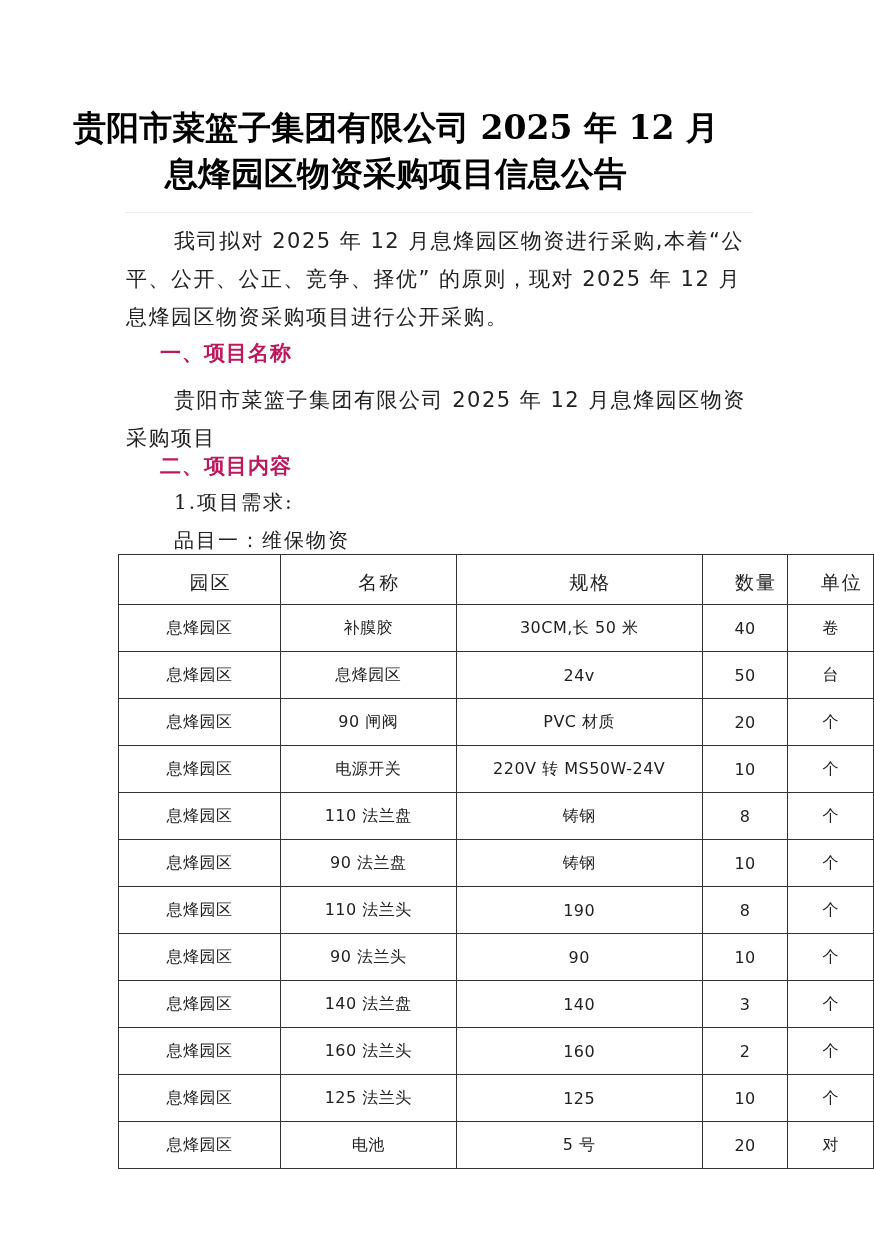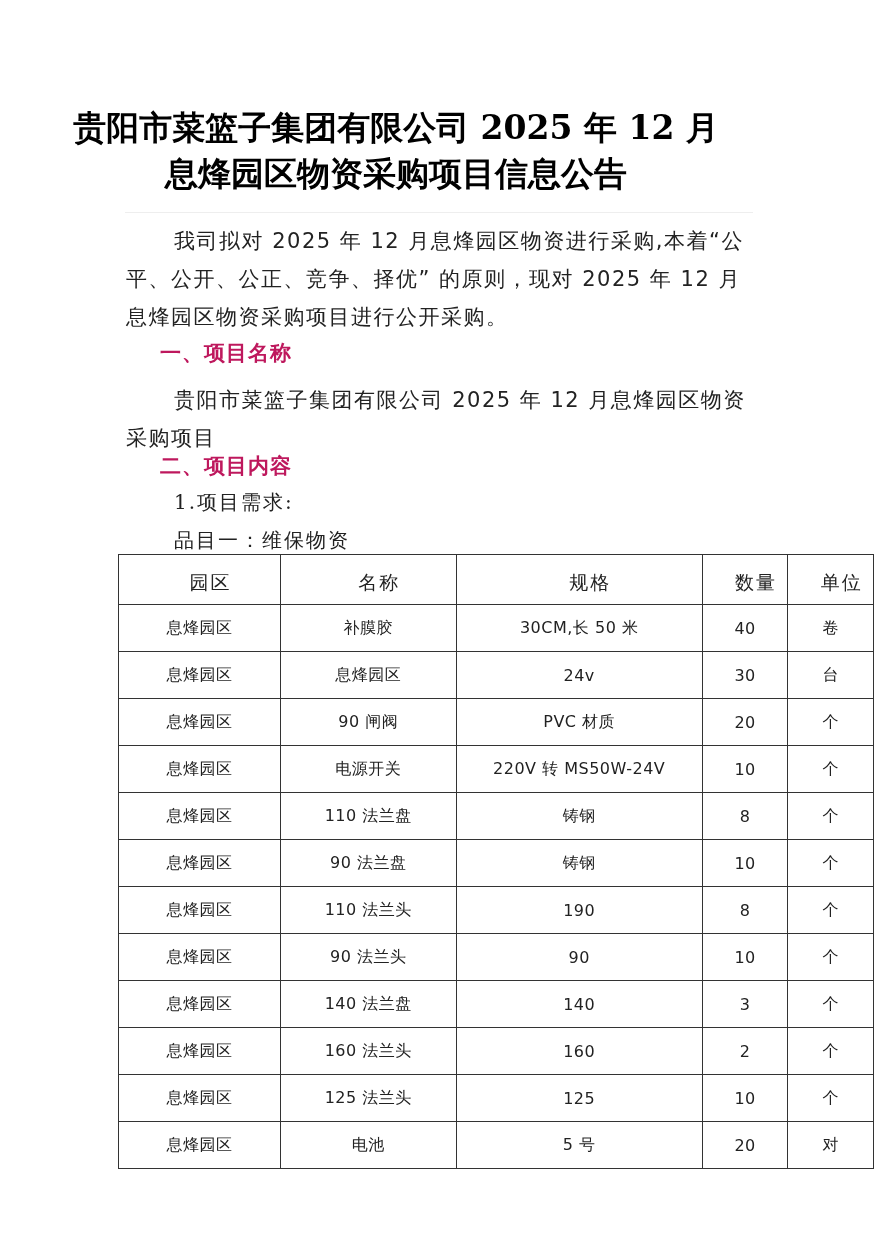--- a/index.html
+++ b/index.html
@@ -67,21 +67,21 @@
           <td>息烽园区</td>
           <td>补膜胶</td>
           <td>30CM,长 50 米</td>
           <td>40</td>
           <td>卷</td>
         </tr>
       <tr>
           <td>息烽园区</td>
           <td>息烽园区</td>
           <td>24v</td>
-          <td>30</td>
+          <td>50</td>
           <td>台</td>
         </tr>
       <tr>
           <td>息烽园区</td>
           <td>90 闸阀</td>
           <td>PVC 材质</td>
           <td>20</td>
           <td>个</td>
         </tr>
       <tr>

